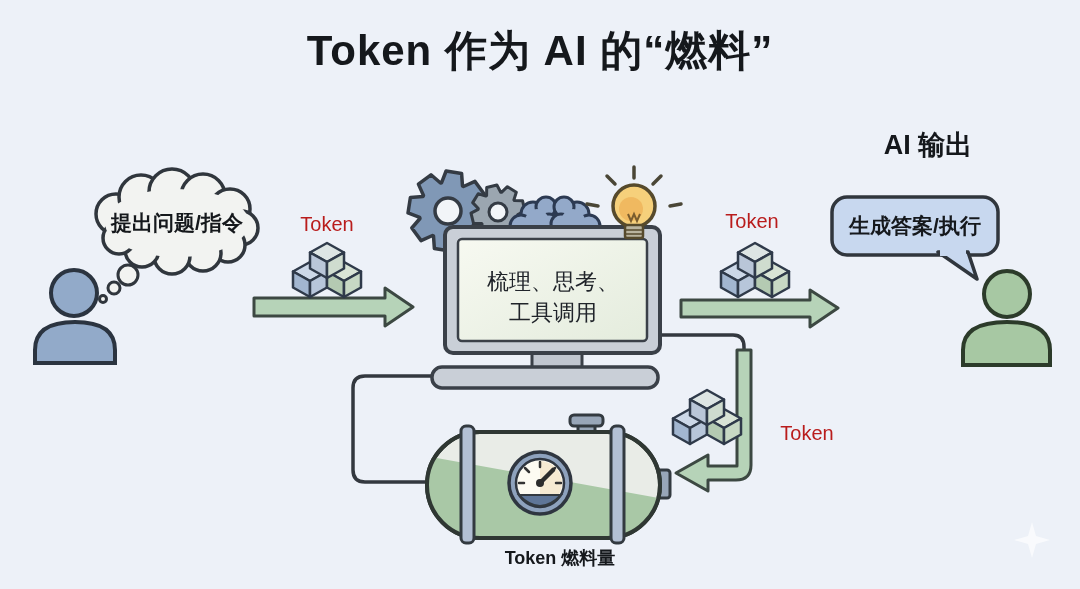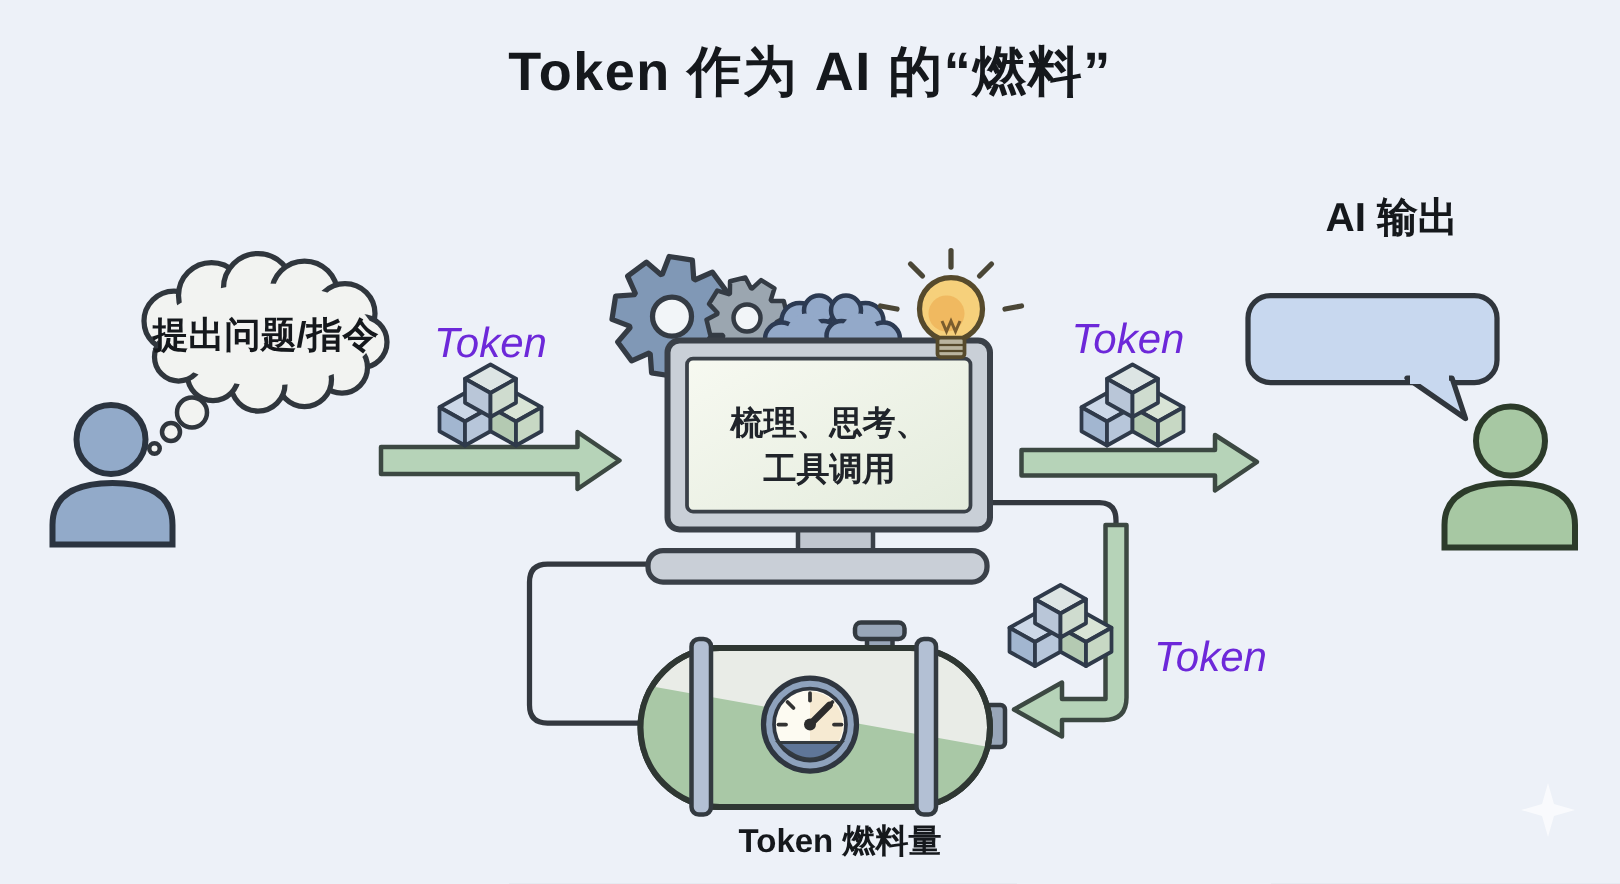--- a/index.html
+++ b/index.html
@@ -1,24 +1,24 @@
 <!DOCTYPE html>
 <html><head>
 <meta charset="utf-8">
 <style>
   html,body{margin:0;padding:0;background:#dfe3ec;}
   #stage{position:relative;width:1080px;height:589px;background:#edf1f8;overflow:hidden;
          font-family:"Liberation Sans","DejaVu Sans",sans-serif;}
   .txt{position:absolute;color:#15181c;text-align:center;line-height:1.2;white-space:nowrap;}
-  .title{font-size:36px;font-weight:800;letter-spacing:1px;}
+  .title{font-size:42px;font-weight:800;letter-spacing:1px;}
   .heading{font-size:27px;font-weight:700;}
-  .token-label{font-size:28px;font-weight:500;color:#6d28d9;font-style:italic;}
+  .token-label{font-size:20px;font-weight:500;color:#b91c1c;}
   .small-bold{font-size:21px;font-weight:700;}
-  .screen-text{font-size:22px;font-weight:700;line-height:31px;color:#20242a;}
-  .tank-label{font-size:22px;font-weight:600;}
+  .screen-text{font-size:22px;font-weight:400;line-height:31px;color:#20242a;}
+  .tank-label{font-size:18px;font-weight:600;}
   svg{position:absolute;left:0;top:0;}
 </style>
 </head>
 <body>
 
 <div id="stage">
 
 <svg width="1080" height="589" viewBox="0 0 1080 589">
   <defs>
     <linearGradient id="screenGrad" x1="0" y1="0" x2="1" y2="1">
@@ -171,25 +171,26 @@
     <path d="M963,365 V350 Q963,322 1007,322 Q1050,322 1050,350 V365 Z"></path>
   </g>
 
   <path d="M1032,522 L1036,536 L1050,540 L1036,544 L1032,558 L1028,544 L1014,540 L1028,536 Z" fill="#ffffff" opacity="0.65"></path>
 </svg>
 
 <div class="txt title" style="left:0;top:26px;width:1080px;">Token 作为 AI 的“燃料”</div>
 
 <div class="txt heading" style="left:828px;top:129px;width:200px;">AI 输出</div>
 
-<div class="txt small-bold" style="left:96px;top:210px;width:162px;font-size:24px;">提出问题/指令</div>
+<div class="txt small-bold" style="left:96px;top:210px;width:162px;font-size:21px;">提出问题/指令</div>
 
 <div class="txt token-label" style="left:277px;top:212px;width:100px;">Token</div>
 <div class="txt token-label" style="left:702px;top:209px;width:100px;">Token</div>
 <div class="txt token-label" style="left:757px;top:421px;width:100px;">Token</div>
 
 <div class="txt screen-text" style="left:458px;top:266px;width:190px;">梳理、思考、</div>
 <div class="txt screen-text" style="left:458px;top:297px;width:190px;">工具调用</div>
 
+<div class="txt small-bold" style="left:832px;top:213px;width:166px;font-size:21px;">生成答案/执行</div>
 
 <div class="txt tank-label" style="left:460px;top:548px;width:200px;">Token 燃料量</div>
 
 </div>
 
 </body></html>

